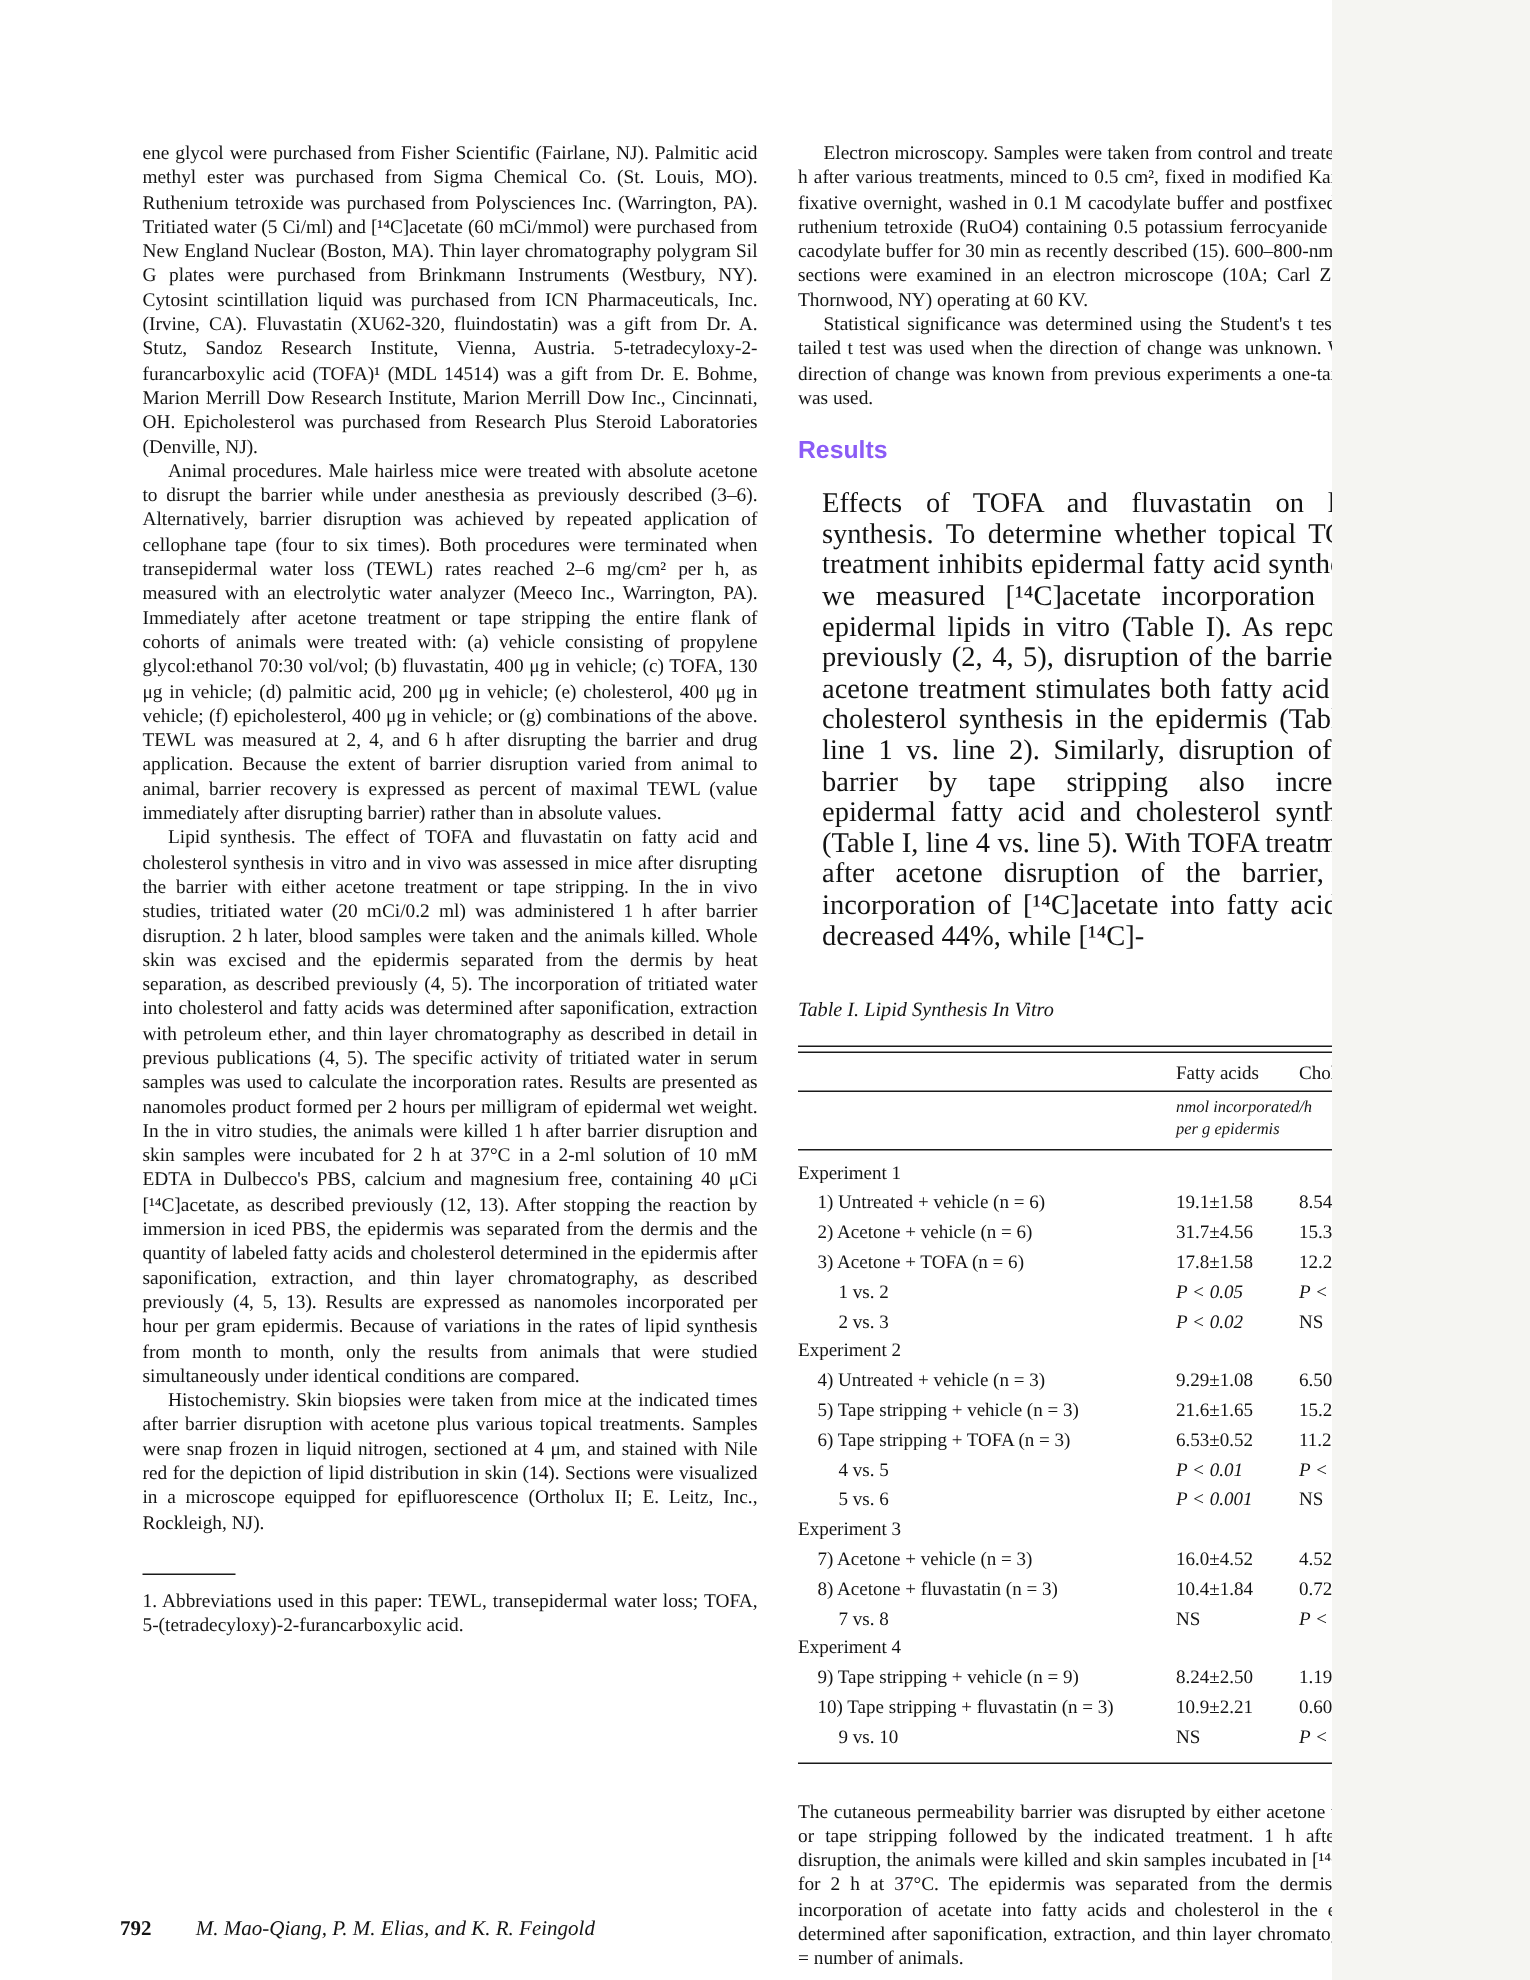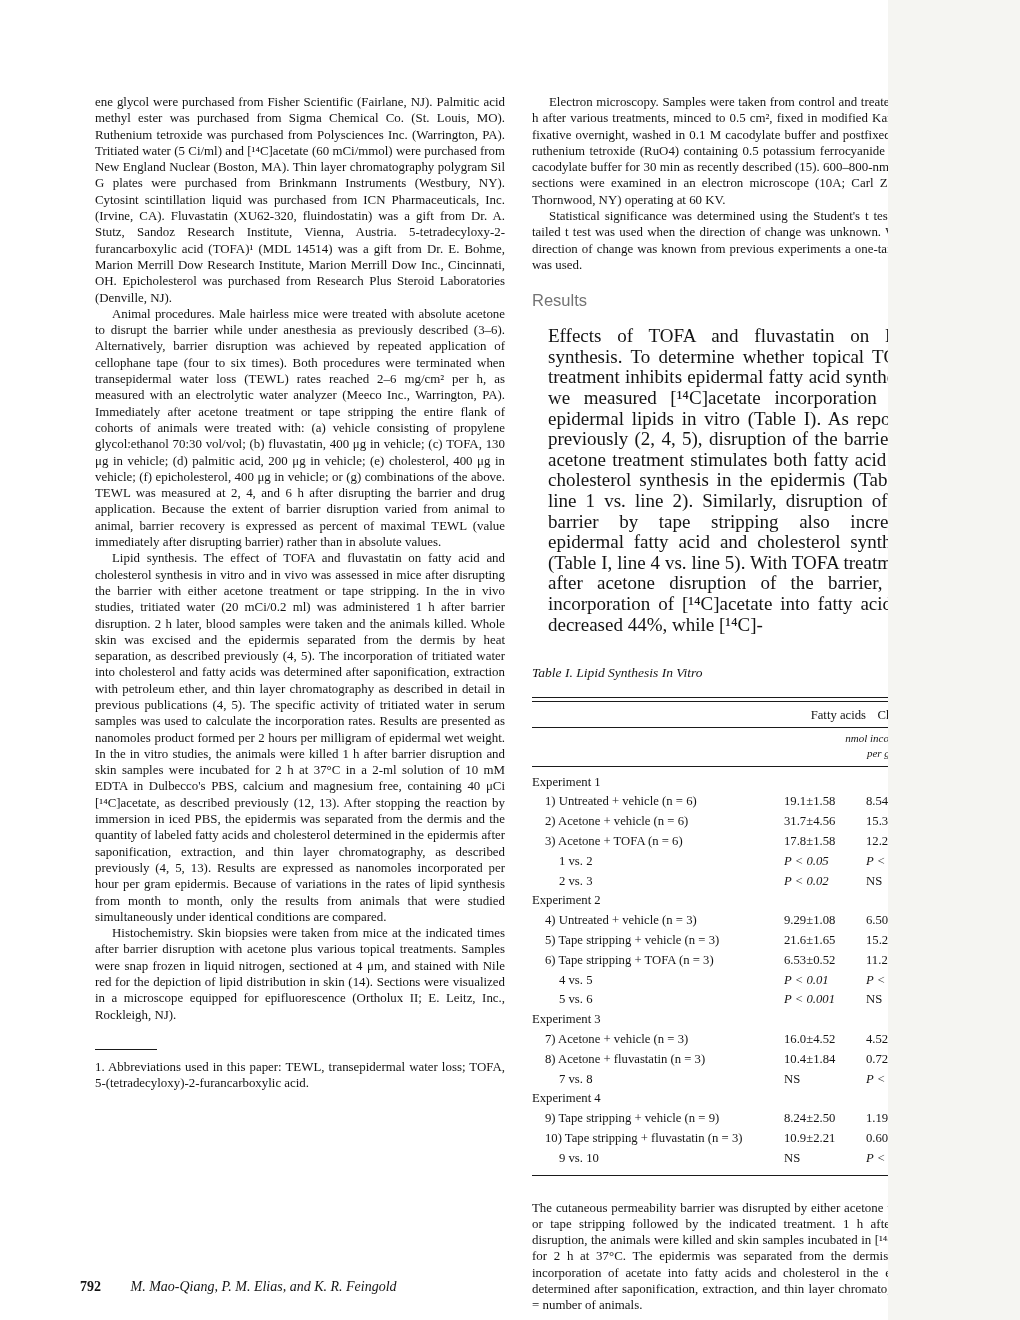--- a/index.html
+++ b/index.html
@@ -17,43 +17,43 @@
   .col-right { left: 532px; width: 404px; }
 
   .small { font-size: 12.9px; line-height: 16.3px; text-align: justify; }
   p.para { margin: 0; text-indent: 17px; }
   p.para.first { text-indent: 0; }
   .lead { }
 
   h2.results {
     font-family: "Liberation Sans", sans-serif;
     font-size: 16.5px;
-    font-weight: normal;
+    font-weight: bold;
     margin: 18px 0 14px 0;
-    color: #737373;
+    color: #8b5cf6;
   }
   p.results-para {
     margin: 16px;
     font-size: 19px;
     line-height: 20.6px;
     text-align: justify;
   }
 
   .table-block { margin-top: 30px; }
   .table-title { font-style: italic; font-size: 13.5px; margin-bottom: 16px; }
   .dbl-rule { height: 2.5px; border-top: 1px solid #1a1a1a; border-bottom: 1px solid #1a1a1a; }
 
   table.lipid {
     width: 100%;
     border-collapse: collapse;
     font-size: 12.7px;
     line-height: 15.8px;
     border-bottom: 1px solid #1a1a1a;
   }
-  table.lipid th { font-weight: normal; text-align: right; }
+  table.lipid th { font-weight: normal; text-align: left; }
   tr.hdr th { border-bottom: 1px solid #1a1a1a; padding: 6px 0 4px 0; }
   tr.units th { border-bottom: 1px solid #1a1a1a; padding: 3px 0 5px 0; }
   .units-cell { font-style: italic; text-align: center; font-size: 11px; line-height: 14.6px; }
   table.lipid td { padding: 2px 0; vertical-align: baseline; }
   tbody tr:first-child td { padding-top: 8px; }
   tbody tr:last-child td { padding-bottom: 8px; }
   .row-data td.lbl { padding-left: 13px; }
   .row-stat td.lbl { padding-left: 27px; }
   td.val.pval { font-style: italic; }
 

